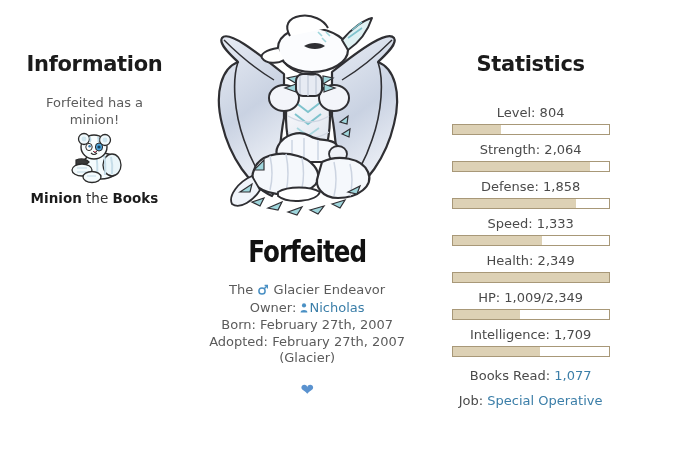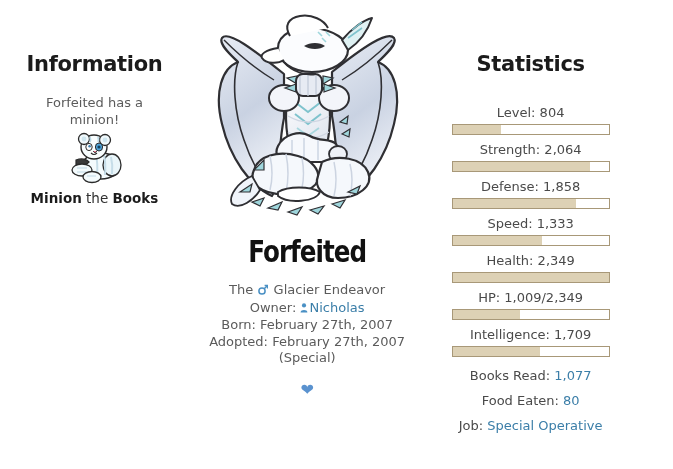--- a/index.html
+++ b/index.html
@@ -321,21 +321,21 @@
       <div>
         <span>Born:</span>
         <span>February 27th, 2007</span>
       </div>
 
       <div>
         <span>Adopted:</span>
         <span>February 27th, 2007</span>
       </div>
 
-      <div>(Special)</div>
+      <div>(Glacier)</div>
     </div>
 
     <div class="heart-row">
       <span class="heart">❤</span>
     </div>
   </div>
 
   <div class="col-right">
     <div class="panel-heading">Statistics</div>
 
@@ -383,23 +383,19 @@
         </div>
       </div>
     </div>
 
     <div>
       <div class="plain-row">
         <span>Books Read:</span>
         <span class="lnk">1,077</span>
       </div>
       <div class="plain-row">
-        <span>Food Eaten:</span>
-        <span class="lnk">80</span>
-      </div>
-      <div class="plain-row">
         <span>Job:</span>
         <span class="lnk">Special Operative</span>
       </div>
     </div>
   </div>
 
 </div>
 
 </body></html>

